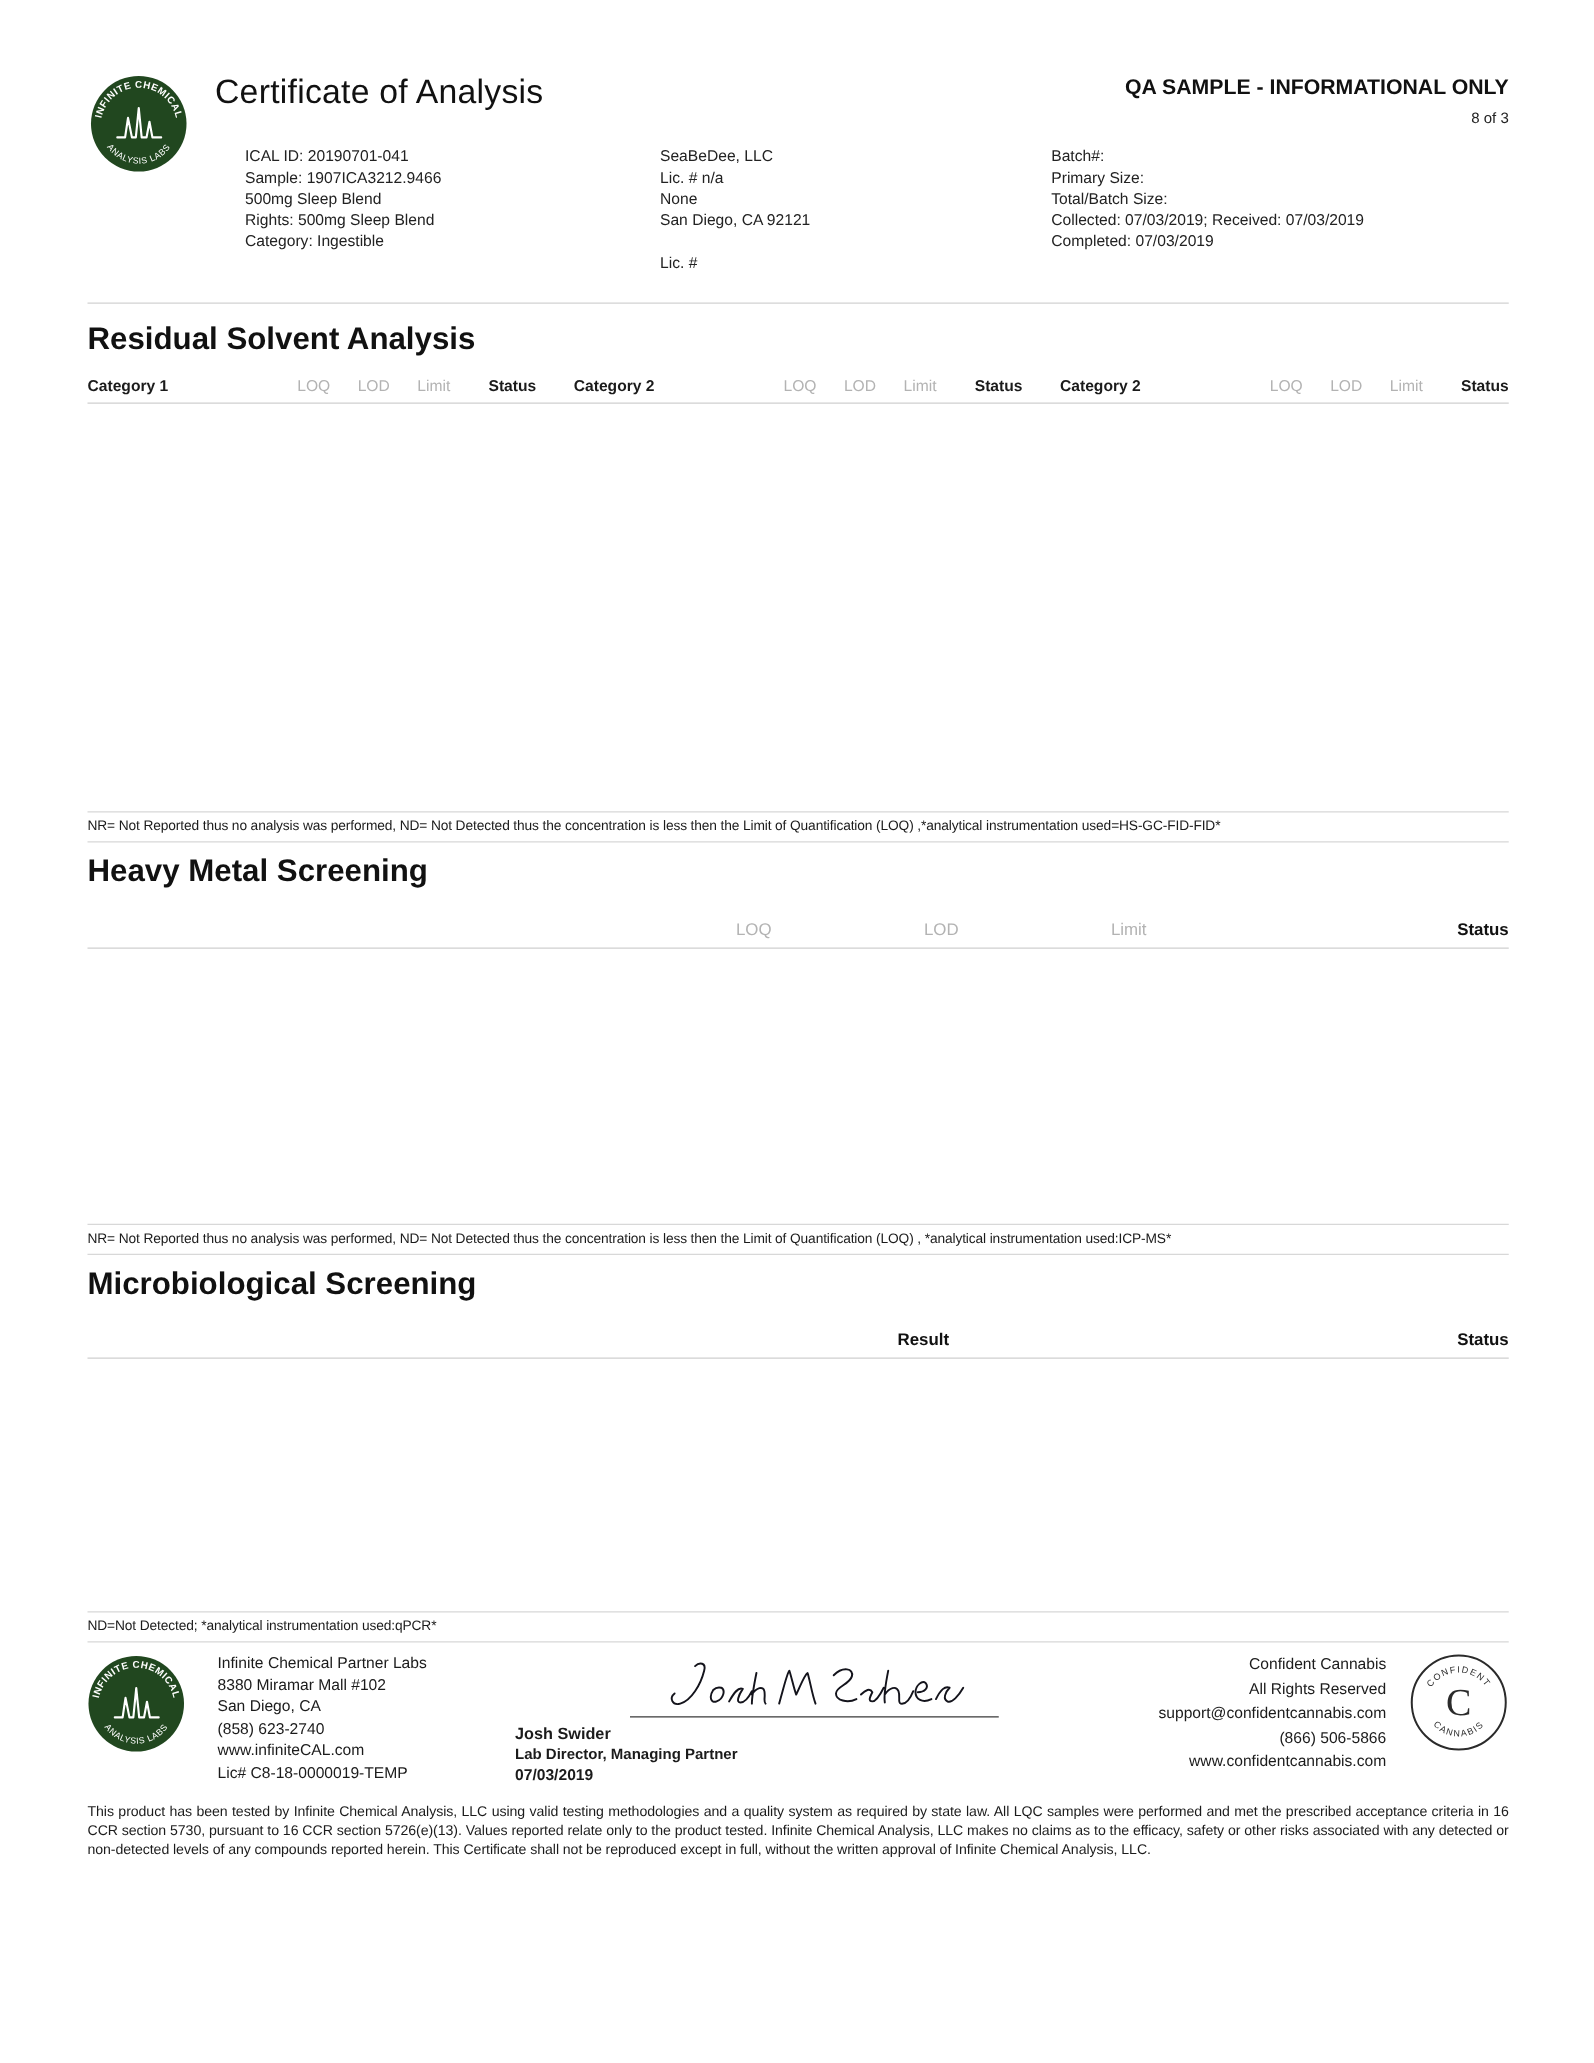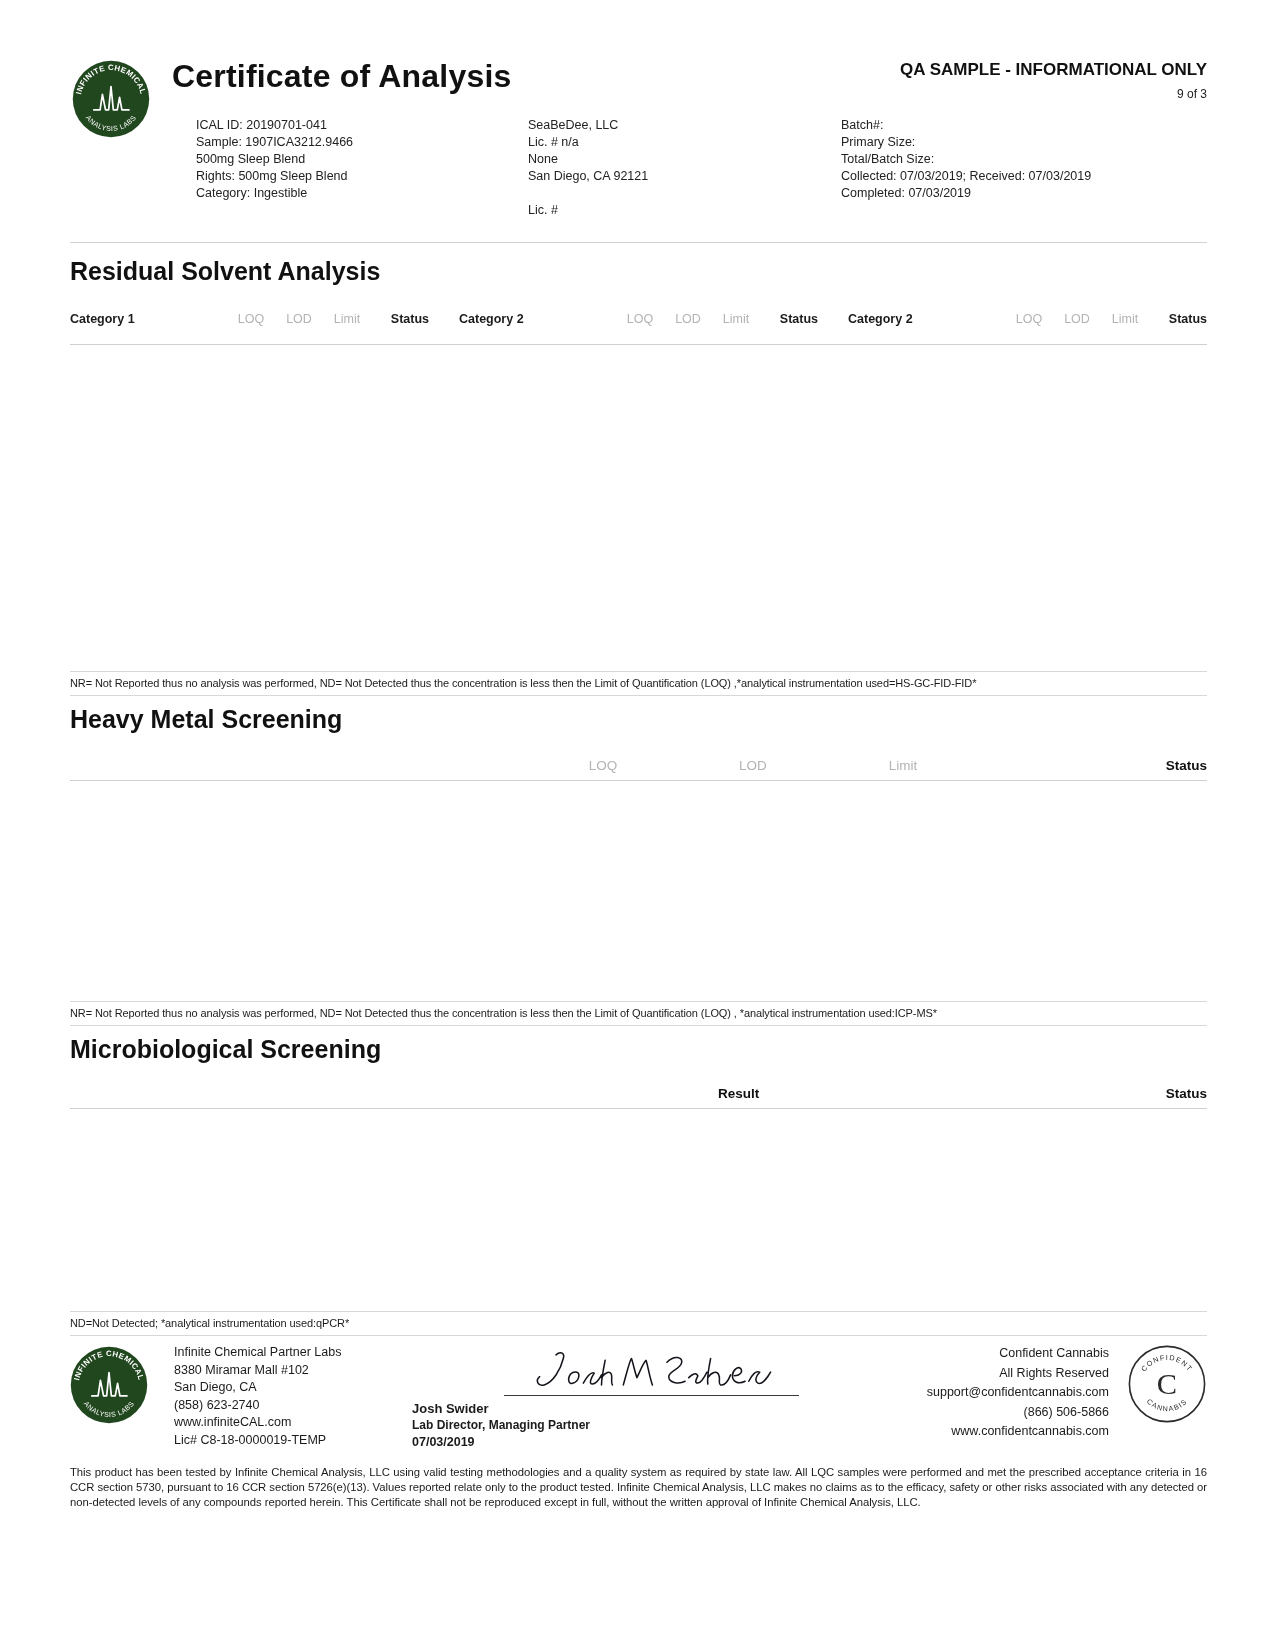--- a/index.html
+++ b/index.html
@@ -4,37 +4,37 @@
 <style>
   html,body{margin:0;padding:0;}
   body{width:1275px;height:1650px;background:#ffffff;font-family:"Liberation Sans",sans-serif;color:#1b1b1b;overflow:hidden;}
   .page{padding:58px 68px 0 70px;}
 
   
   .header{position:relative;min-height:168px;}
   .logo{position:absolute;left:2px;top:0;width:78px;height:82px;}
   .header-main{margin-left:102px;}
   .header-top{display:flex;justify-content:space-between;align-items:flex-start;}
-  .doc-title{font-size:32px;font-weight:700;color:#111;letter-spacing:.2px;}
+  .doc-title{font-size:27px;font-weight:400;color:#111;letter-spacing:.2px;}
   .qa{text-align:right;padding-top:2px;}
   .qa-label{font-weight:bold;font-size:17px;color:#111;margin-left:11px;}
   .page-num{font-size:12px;margin-top:7px;color:#222;}
   .info-cols{display:flex;margin-top:16px;font-size:12.5px;line-height:17px;color:#222;margin-left:24px;}
   .info-cols .line{min-height:17px;}
   .col-sample{width:332px;}
   .col-client{width:313px;}
   .col-batch{flex:1;}
   .rule{border:none;border-top:1px solid #d2d2d2;margin:16px 0 0;}
 
   
   .section-title{font-size:25px;font-weight:bold;color:#111;}
   .s1-title{margin-top:14px;}
   .s2-title,.s3-title{margin-top:9px;}
 
-  .rs-header{display:flex;gap:30px;margin-top:26px;padding-bottom:18px;border-bottom:1px solid #cfcfcf;font-size:12.5px;}
+  .rs-header{display:flex;gap:30px;margin-top:16px;padding-bottom:6px;border-bottom:1px solid #cfcfcf;font-size:12.5px;}
   .rs-group{flex:1;display:flex;align-items:baseline;}
   .rs-group .cat{font-weight:bold;flex:1;}
   .rs-group .num{width:48px;text-align:center;color:#b3b3b3;}
   .rs-group .status{width:58px;text-align:right;font-weight:bold;}
 
   .hm-header{display:grid;grid-template-columns:458px 150px 150px 150px 1fr;margin-top:24px;padding-bottom:7px;border-bottom:1px solid #cfcfcf;font-size:13.5px;align-items:baseline;}
   .hm-header .num{text-align:center;color:#b3b3b3;}
   .hm-header .status{text-align:right;font-weight:bold;color:#111;}
 
   .mb-header{display:grid;grid-template-columns:648px 150px 1fr;margin-top:22px;padding-bottom:7px;border-bottom:1px solid #cfcfcf;font-size:13.5px;align-items:baseline;}
@@ -78,21 +78,21 @@
         <text font-size="10" fill="#ffffff" font-weight="bold" letter-spacing="0.6"><textPath href="#lt1" startOffset="50%" text-anchor="middle">INFINITE CHEMICAL</textPath></text>
         <text font-size="9" fill="#ffffff" letter-spacing="0.6"><textPath href="#lb1" startOffset="50%" text-anchor="middle">ANALYSIS LABS</textPath></text>
         <polyline points="28,66 36,66 39,46 43,66 47,66 50,36 53,66 58,66 61,50 64,66 73,66" fill="none" stroke="#ffffff" stroke-width="2.2" stroke-linejoin="round" stroke-linecap="round"></polyline>
       </svg>
     </div>
     <div class="header-main">
       <div class="header-top">
         <div class="doc-title">Certificate of Analysis</div>
         <div class="qa">
           <div class="qa-label">QA SAMPLE - INFORMATIONAL ONLY</div>
-          <div class="page-num">9 of 3</div>
+          <div class="page-num">8 of 3</div>
         </div>
       </div>
       <div class="info-cols">
         <div class="col-sample">
           <div class="line">ICAL ID: 20190701-041</div>
           <div class="line">Sample: 1907ICA3212.9466</div>
           <div class="line">500mg Sleep Blend</div>
           <div class="line">Rights: 500mg Sleep Blend</div>
           <div class="line">Category: Ingestible</div>
         </div>

